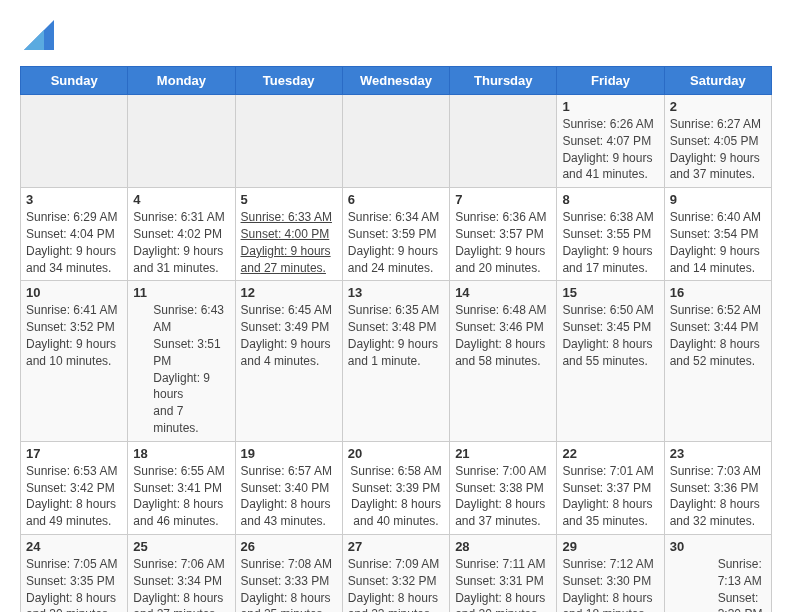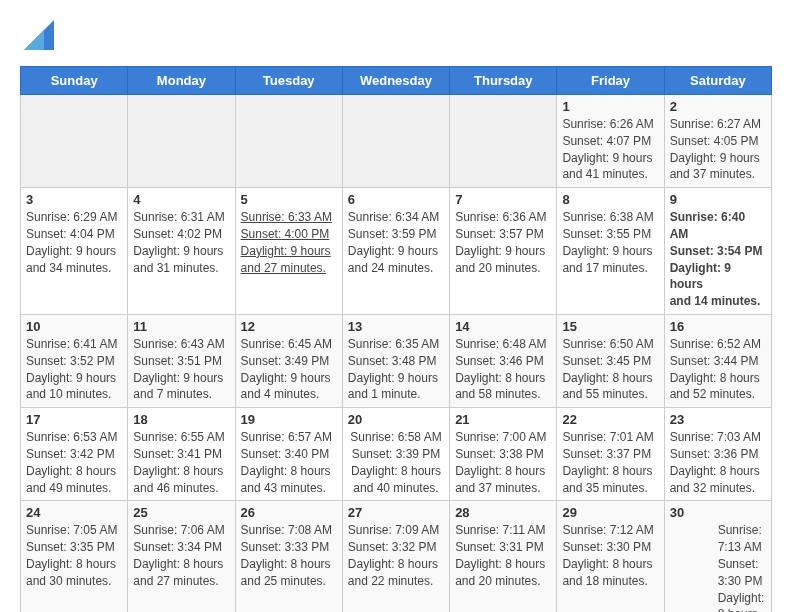--- a/index.html
+++ b/index.html
@@ -189,37 +189,37 @@
         </td>
         <td>
           <span class="day-number">8</span>
           <div class="day-info" style="white-space: pre-line;">Sunrise: 6:38 AM
 Sunset: 3:55 PM
 Daylight: 9 hours
 and 17 minutes.</div>
         </td>
         <td>
           <span class="day-number">9</span>
-          <div class="day-info" style="white-space: pre-line; font-weight: bold;">Sunrise: 6:40 AM
+          <div class="day-info" style="white-space: pre-line;">Sunrise: 6:40 AM
 Sunset: 3:54 PM
 Daylight: 9 hours
 and 14 minutes.</div>
         </td>
       </tr>
       <tr>
         <td>
           <span class="day-number">10</span>
           <div class="day-info" style="white-space: pre-line;">Sunrise: 6:41 AM
 Sunset: 3:52 PM
 Daylight: 9 hours
 and 10 minutes.</div>
         </td>
         <td>
           <span class="day-number">11</span>
-          <div class="day-info" style="white-space: pre-line;">Sunrise: 6:43 AM
+          <div class="day-info" style="white-space: pre-line; margin-left: 20px;">Sunrise: 6:43 AM
 Sunset: 3:51 PM
 Daylight: 9 hours
 and 7 minutes.</div>
         </td>
         <td>
           <span class="day-number">12</span>
           <div class="day-info" style="white-space: pre-line;">Sunrise: 6:45 AM
 Sunset: 3:49 PM
 Daylight: 9 hours
 and 4 minutes.</div>

